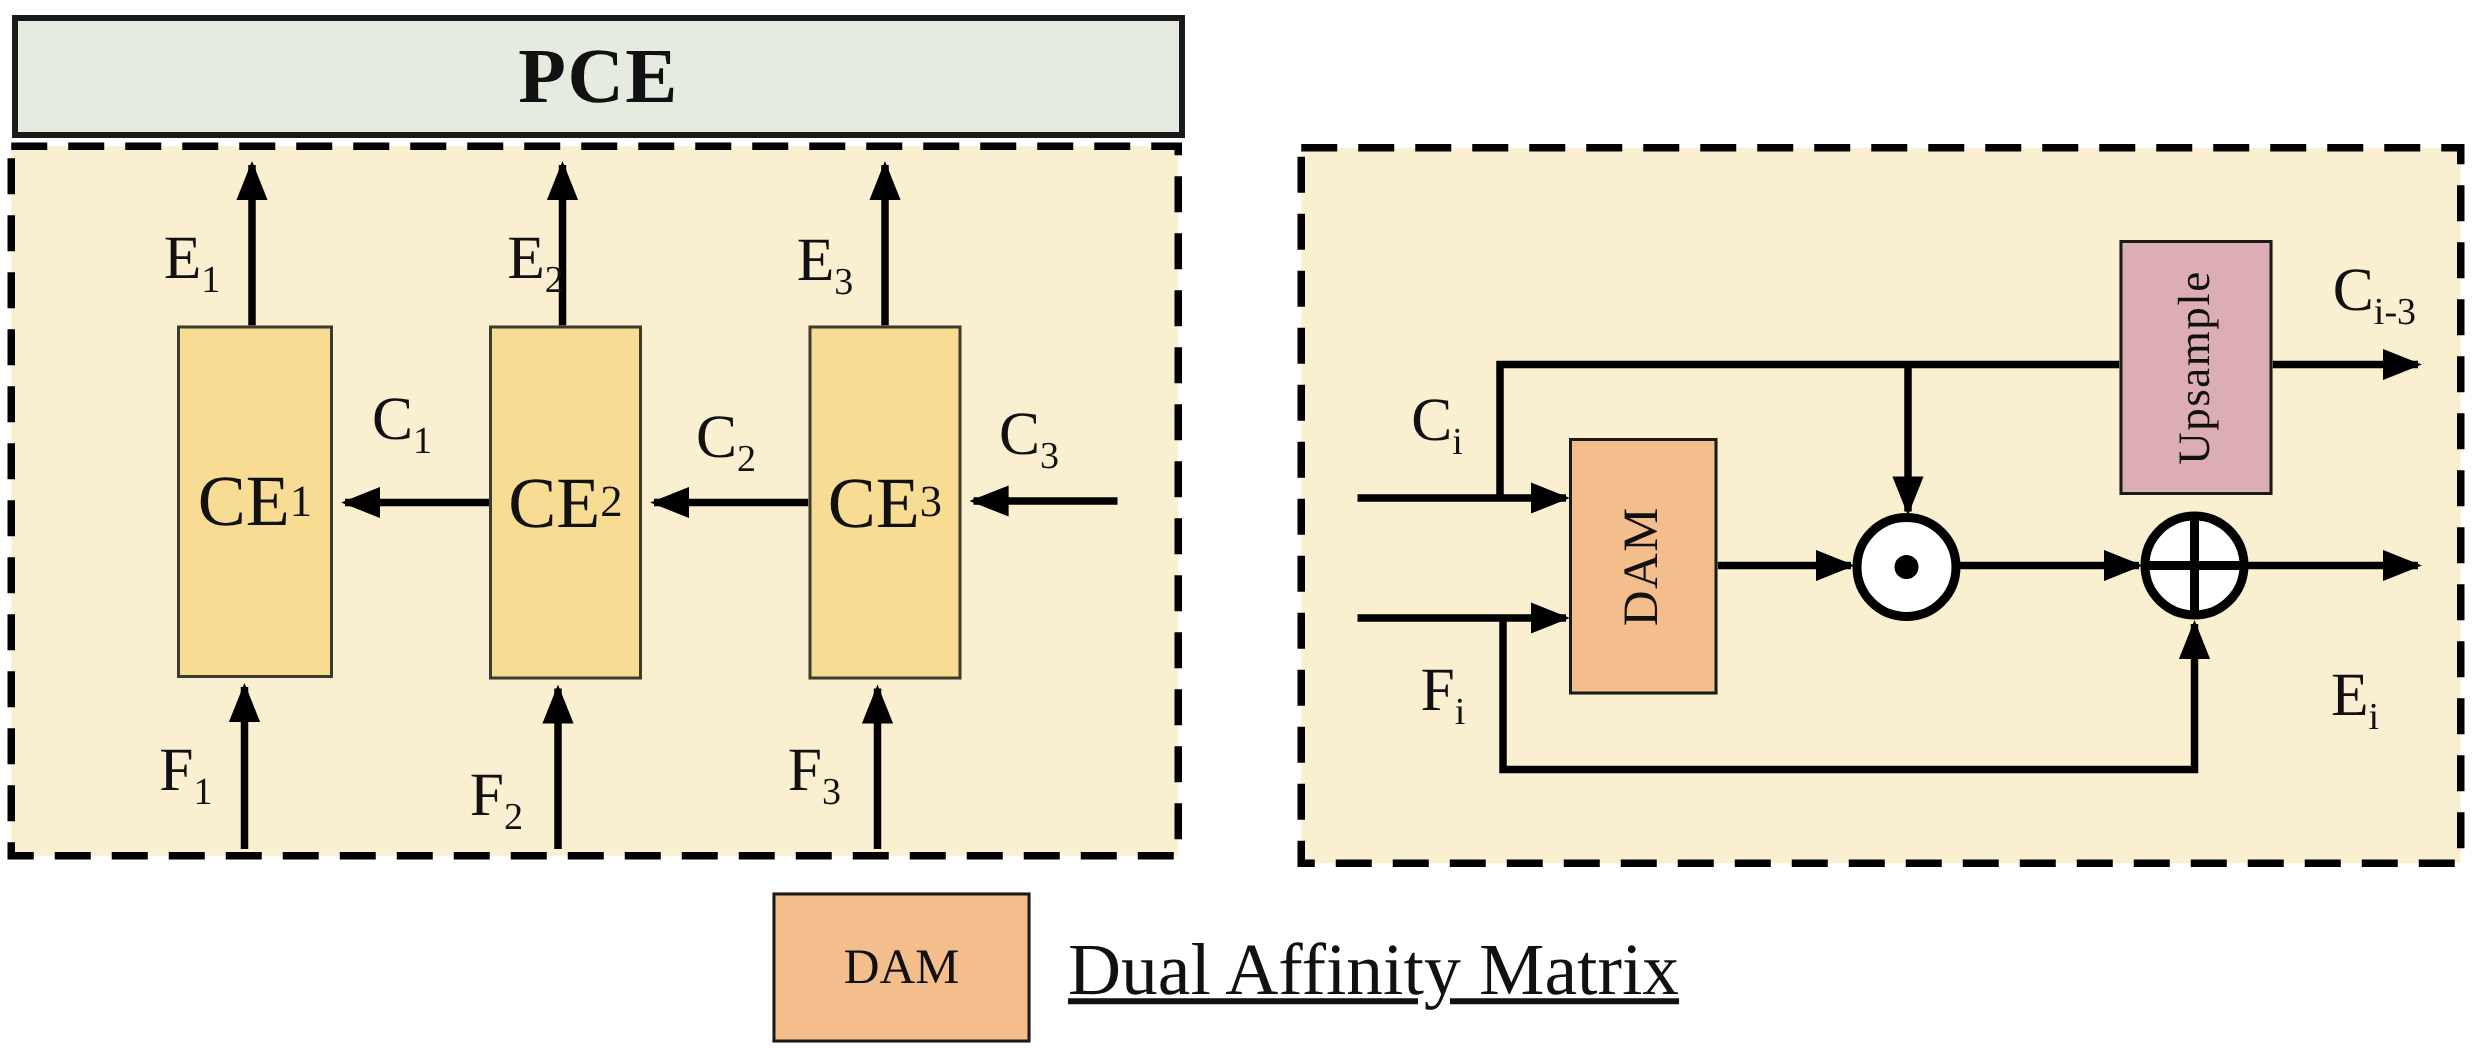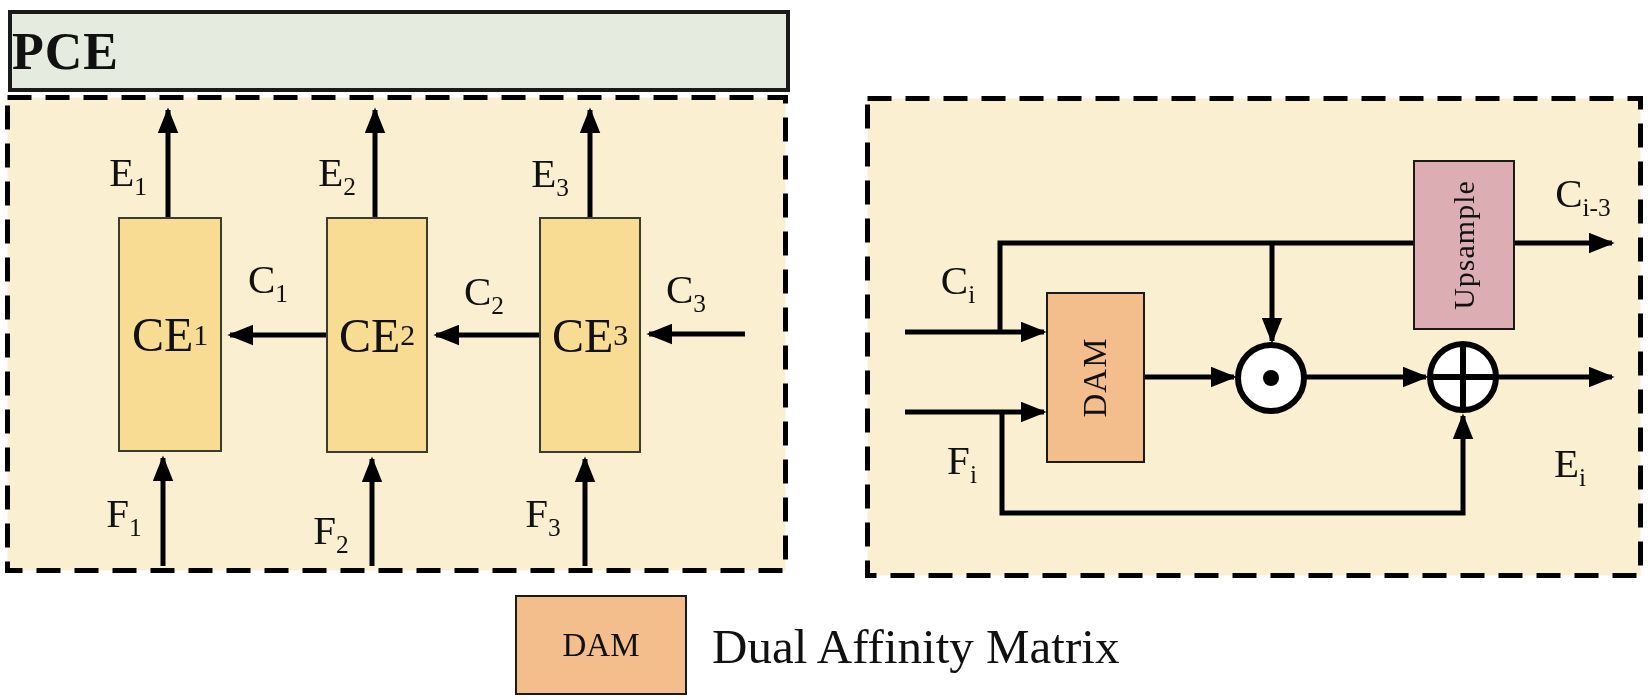--- a/index.html
+++ b/index.html
@@ -11,21 +11,21 @@
     color:#111;
     overflow:hidden;
     user-select:none;
   }
   #diagram-svg{position:absolute;left:0;top:0;z-index:1;}
 
   .panel-header{
     position:absolute;z-index:2;
     background:#e5ecdf;
     border:4px solid #1a1a1a;
-    display:flex;align-items:center;justify-content:flex-start;
+    display:flex;align-items:center;justify-content:center;
     font-weight:bold;font-size:52px;letter-spacing:1px;
     box-sizing:border-box;
   }
   .panel-header sub{font-size:0.68em;font-weight:bold;}
 
   .ce-block{
     position:absolute;z-index:2;
     background:#f9dc94;
     border:2px solid #3c3c2e;
     display:flex;align-items:center;justify-content:center;
@@ -52,20 +52,21 @@
     white-space:nowrap;
     line-height:1;
   }
   .label sub,.ce-block sub{font-size:0.62em;line-height:0;}
   .legend-dam{font-size:33px;}
   .legend-text{
     position:absolute;z-index:3;
     transform:translate(0,-50%);
     font-size:49px;
     white-space:nowrap;
+    text-decoration:underline;
   }
 </style>
 </head>
 <body>
 
 <div id="stage">
 
   <svg id="diagram-svg" width="1650" height="700" viewBox="0 0 1650 700">
     <defs>
       <marker id="ah" viewBox="0 0 10 8" refX="9" refY="4" markerUnits="userSpaceOnUse" markerWidth="26" markerHeight="21" orient="auto">
@@ -124,21 +125,21 @@
     <span>CE</span>
       <sub>2</sub>
   </div>
   <div class="ce-block" style="left:539px;top:217px;width:102px;height:236px">
     <span>CE</span>
       <sub>3</sub>
   </div>
 
   <div class="label" style="left:128px;top:172px">
     <span>E</span><sub>1</sub></div>
-  <div class="label" style="left:337px;top:172px">
+  <div class="label" style="left:357px;top:172px">
     <span>E</span><sub>2</sub></div>
   <div class="label" style="left:550px;top:173px">
     <span>E</span><sub>3</sub></div>
 
   <div class="label" style="left:268px;top:279px">
     <span>C</span><sub>1</sub></div>
   <div class="label" style="left:484px;top:291px">
     <span>C</span><sub>2</sub></div>
   <div class="label" style="left:686px;top:289px">
     <span>C</span><sub>3</sub></div>

